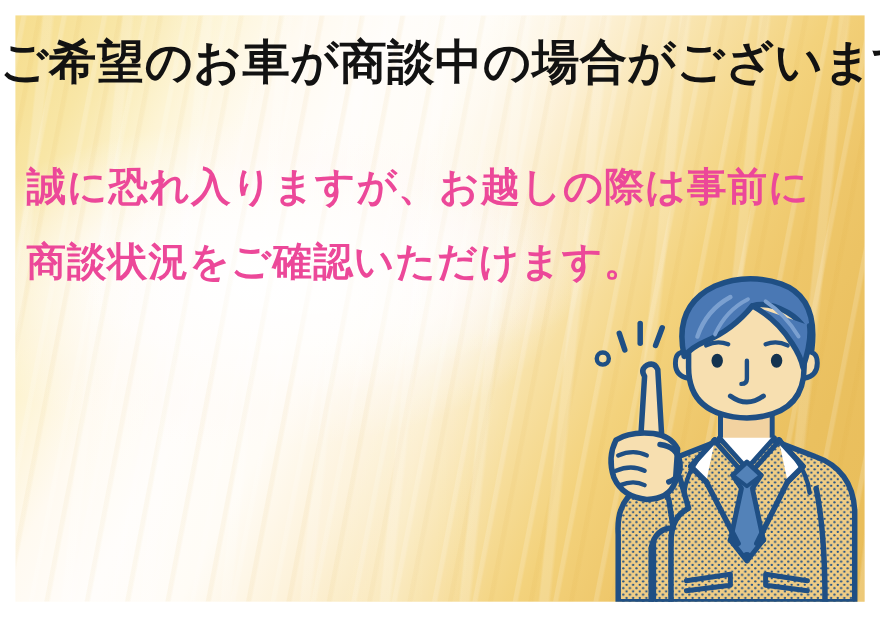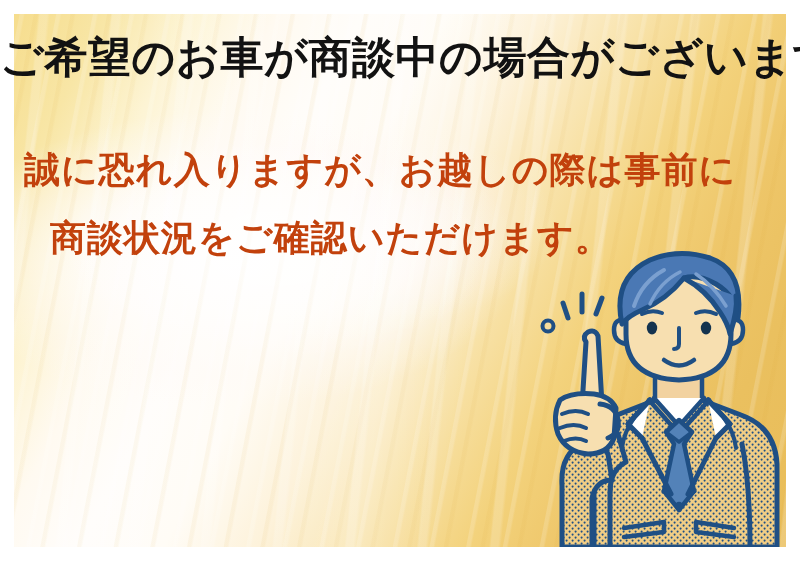--- a/index.html
+++ b/index.html
@@ -102,26 +102,26 @@
   }
   #body-lines{
     position:absolute;
     left:24px;top:152px;
     z-index:6;
   }
   .body-line{
     font-size:36px;
     line-height:1.0;
     font-weight:700;
-    color:#c2410c;
+    color:#ec4899;
     letter-spacing:1px;
     margin-bottom:32px;
     white-space:nowrap;
   }
-  .body-line:last-child{margin-bottom:0;margin-left:26px;}
+  .body-line:last-child{margin-bottom:0;}
 
   
   #character{
     position:absolute;
     left:538px;
     top:248px;
     width:262px;
     height:299px;
     z-index:5;
     pointer-events:none;

